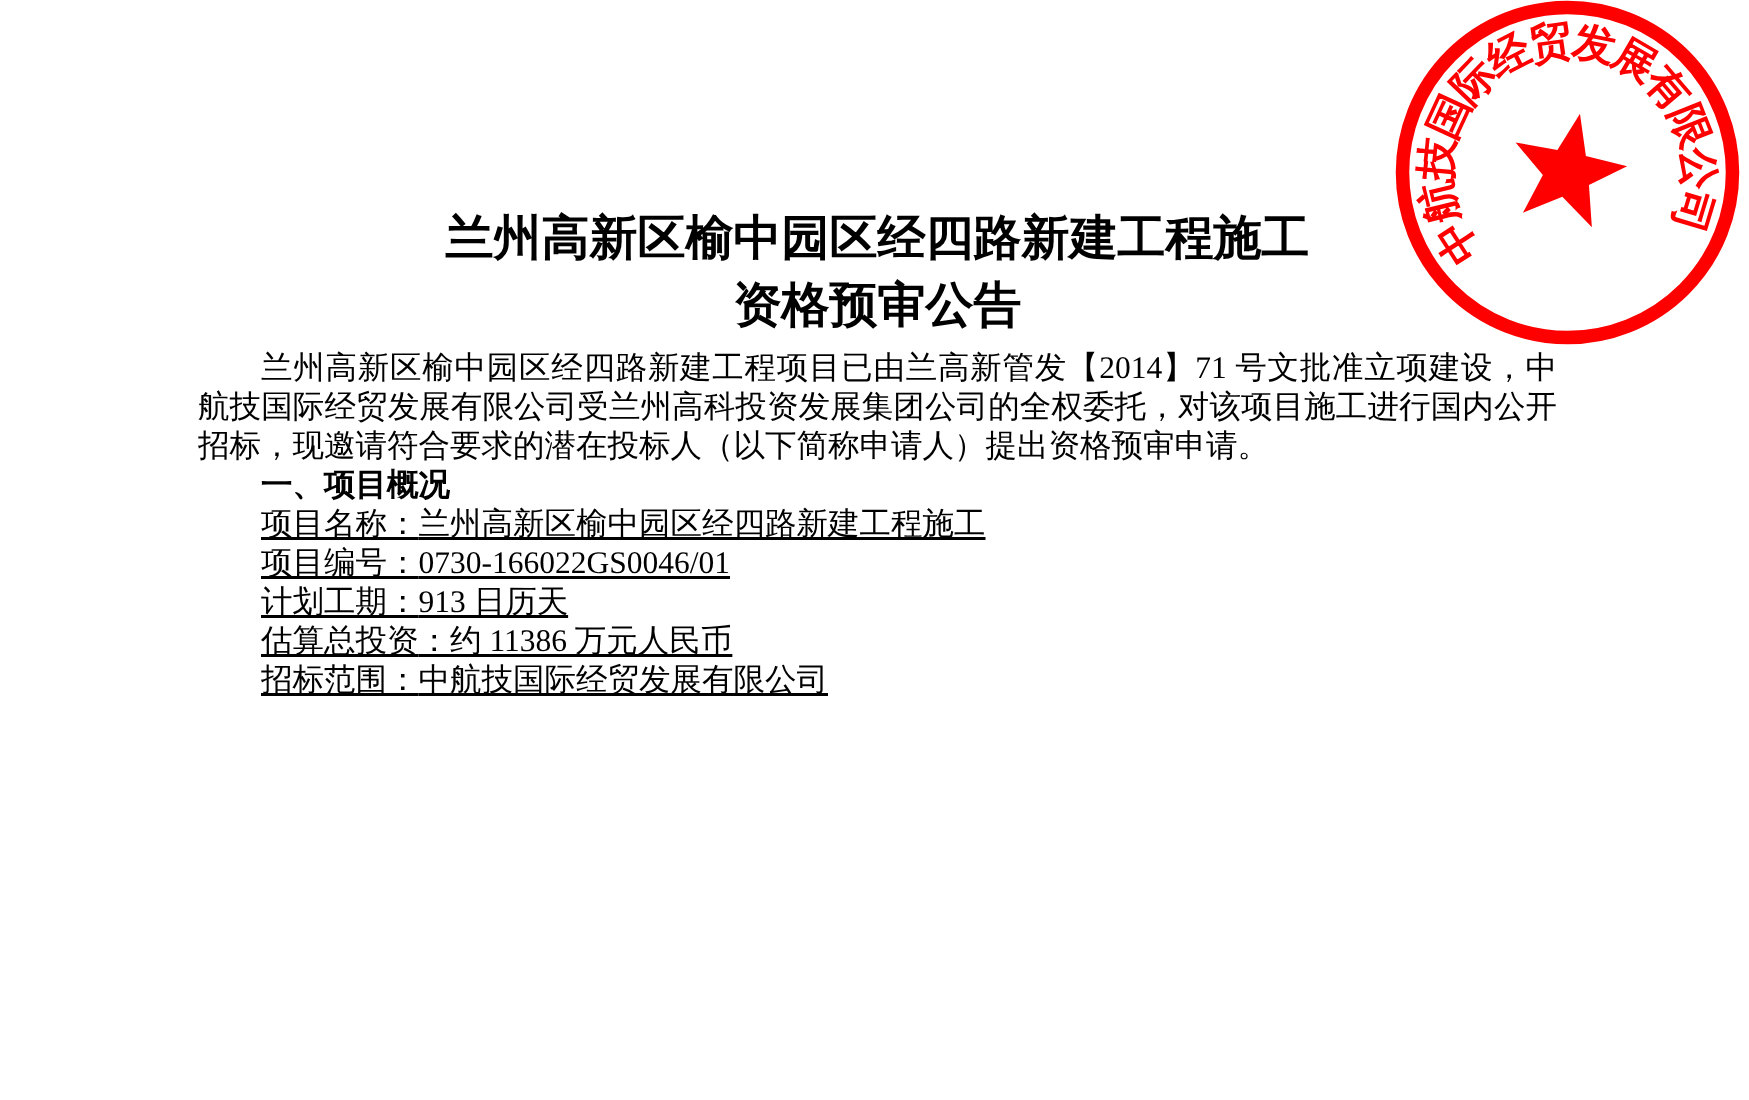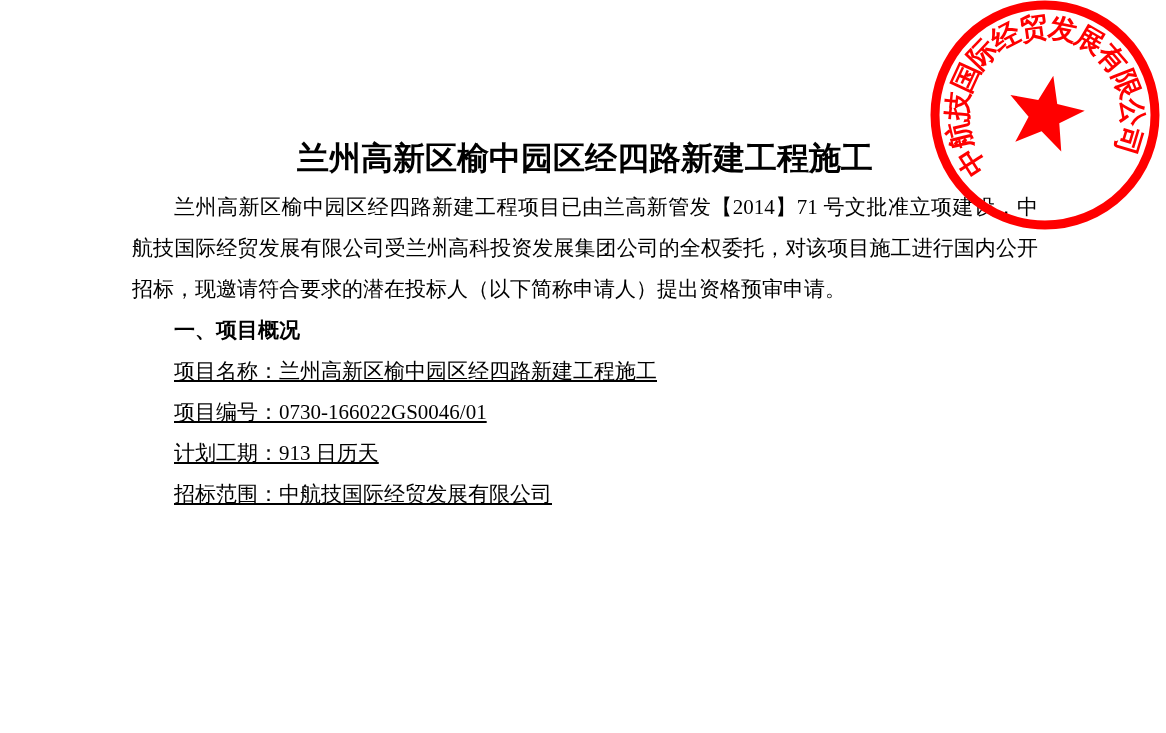--- a/index.html
+++ b/index.html
@@ -25,21 +25,21 @@
     text-align: center;
     font-family: "Liberation Sans", "DejaVu Sans", sans-serif;
     font-weight: bold;
     font-size: 32px;
     line-height: 45px;
     letter-spacing: 0px;
   }
   .body-text {
     margin-top: 6px;
     font-size: 21px;
-    line-height: 41px;
+    line-height: 26px;
   }
   .intro {
     text-align: justify;
     text-indent: 2em;
     margin: 0;
   }
   .heading {
     text-indent: 2em;
     font-weight: bold;
   }
@@ -71,34 +71,36 @@
     <path id="sealTextArc" d="M 62.0,172.2 A 78,78 0 1 1 190.1,154.2" fill="none"></path>
     <text font-size="28" fill="#ff0000">
       <textPath href="#sealTextArc" startOffset="50%" text-anchor="middle">中航技国际经贸发展有限公司</textPath>
     </text>
   </svg>
 
   <div class="doc">
 
     <div class="title">
       <div>兰州高新区榆中园区经四路新建工程施工</div>
+      <div>资格预审公告</div>
     </div>
 
     <div class="body-text">
 
       <p class="intro">兰州高新区榆中园区经四路新建工程项目已由兰高新管发【2014】71 号文批准立项建设，中航技国际经贸发展有限公司受兰州高科投资发展集团公司的全权委托，对该项目施工进行国内公开招标，现邀请符合要求的潜在投标人（以下简称申请人）提出资格预审申请。</p>
 
       <div class="heading">一、项目概况</div>
 
       <div class="field"><span>项目名称</span><span>：</span><span>兰州高新区榆中园区经四路新建工程施工</span></div>
 
       <div class="field"><span>项目编号</span><span>：</span><span>0730-166022GS0046/01</span></div>
 
 
       <div class="field"><span>计划工期</span><span>：</span><span>913 日历天</span></div>
 
+      <div class="field"><span>估算总投资</span><span>：</span><span>约 11386 万元人民币</span></div>
 
 
       <div class="field"><span>招标范围</span><span>：</span><span>中航技国际经贸发展有限公司</span></div>
 
     </div>
   </div>
 </div>
 
 </body></html>

